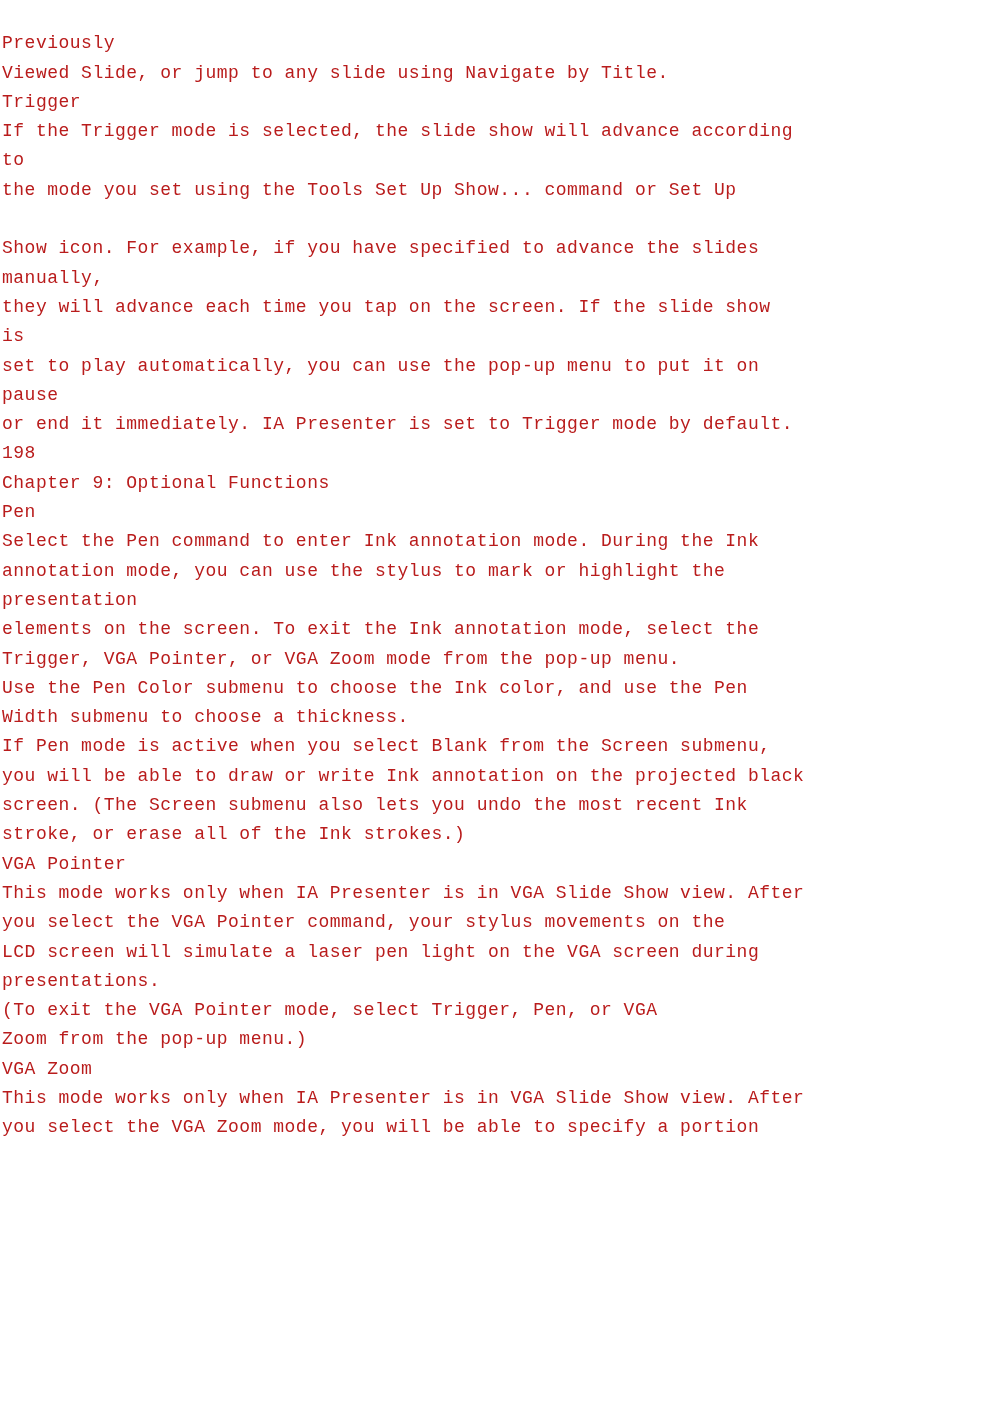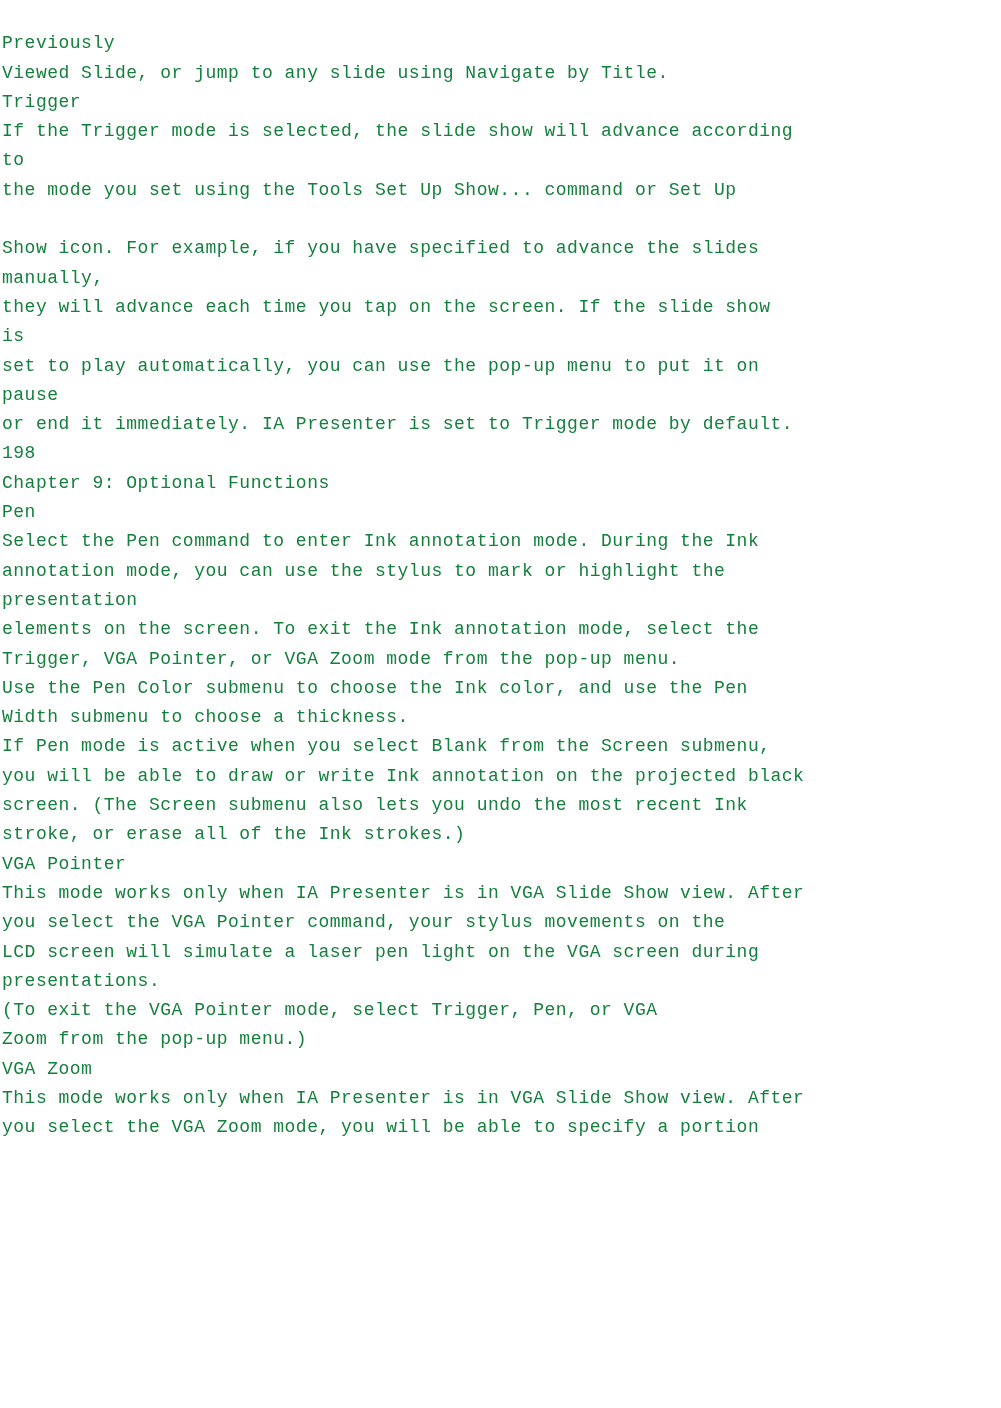--- a/index.html
+++ b/index.html
@@ -5,21 +5,21 @@
   html, body {
     margin: 0;
     padding: 0;
     background: #ffffff;
     width: 1001px;
   }
   .page {
     font-family: "Courier New", Courier, monospace;
     font-size: 18px;
     line-height: 29.3px;
-    color: #15803d;
+    color: #b91c1c;
     white-space: pre;
     padding: 0 0 0 2px;
     letter-spacing: 0.5px;
   }
 </style>
 </head>
 <body>
 
 <div class="page">
 <span>Previously</span>

